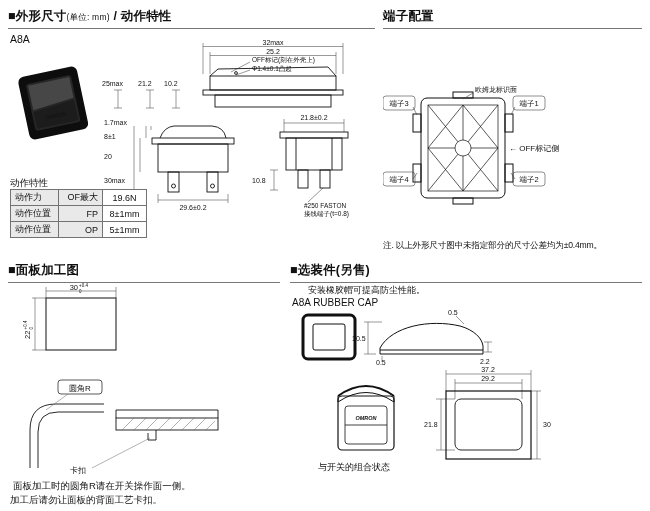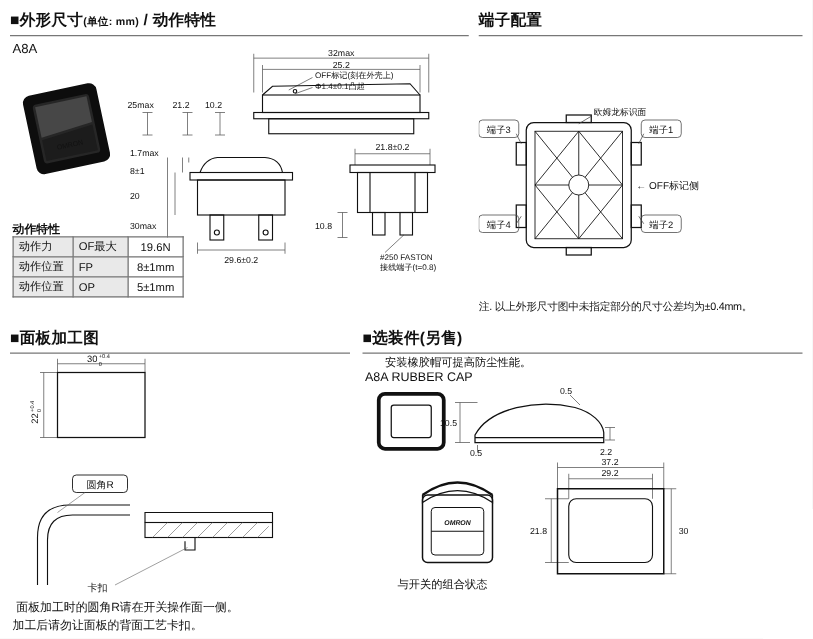--- a/index.html
+++ b/index.html
@@ -1,30 +1,30 @@
 <!DOCTYPE html>
 <html><head>
 <meta charset="utf-8">
 <style>
   *{margin:0;padding:0;box-sizing:border-box}
   html,body{background:#f2f2f2}
   body{font-family:"Liberation Sans","DejaVu Sans",sans-serif;color:#111}
   #page{position:relative;width:650px;height:511px;background:#ffffff;overflow:hidden}
   .abs{position:absolute}
   .sec-title{font-size:12.5px;font-weight:bold;border-bottom:1px solid #777;padding-bottom:3px;letter-spacing:0.2px}
-  .sec-title .unit{font-size:8.5px;font-weight:bold}
+  .sec-title .unit{font-size:8.5px;font-weight:normal}
   .model{font-size:10.5px}
   .note{font-size:8.6px;letter-spacing:-0.2px}
   .cap-line{font-size:9.5px}
   .caption-sm{font-size:9px}
-  .tbl-caption{font-size:9.5px;font-weight:bold}
+  .tbl-caption{font-size:9.5px;font-weight:normal}
   .spec-table{border-collapse:collapse;font-size:9px;table-layout:fixed}
   .spec-table td{border:1px solid #737373;height:16px;padding:0 4px;white-space:nowrap}
   .spec-table td.c1{width:48px;background:#e9e9e9}
-  .spec-table td.c2{width:44px;background:#e9e9e9;text-align:left}
+  .spec-table td.c2{width:44px;background:#e9e9e9;text-align:right}
   .spec-table td.c3{width:44px;text-align:center;background:#fff}
   svg text{font-family:"Liberation Sans","DejaVu Sans",sans-serif;fill:#111}
   .dim{font-size:7px}
   .dim65{font-size:6.5px}
 </style>
 </head>
 <body>
 
 <div id="page">
 

